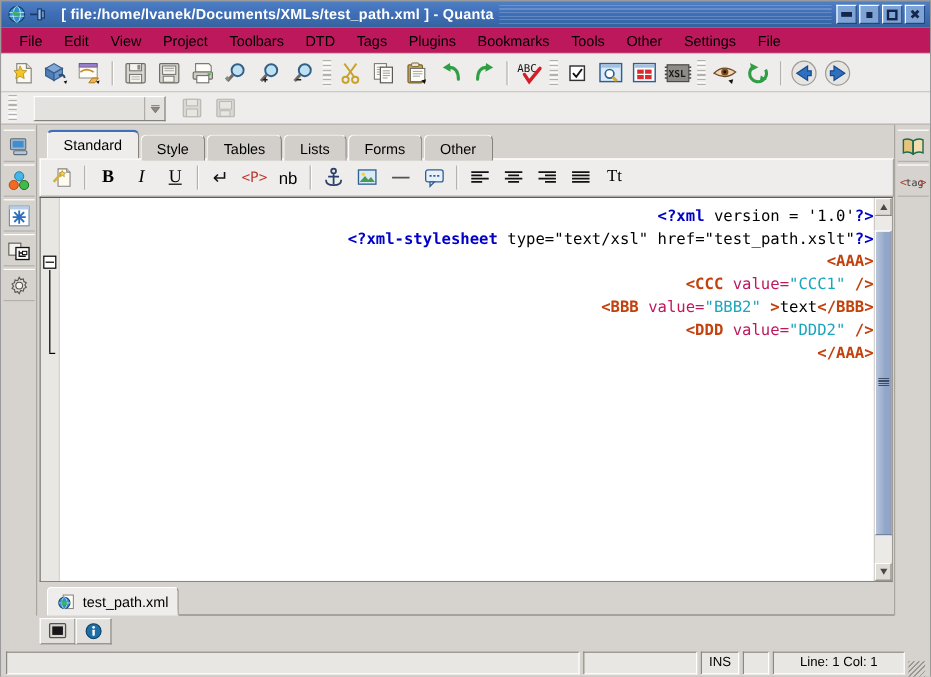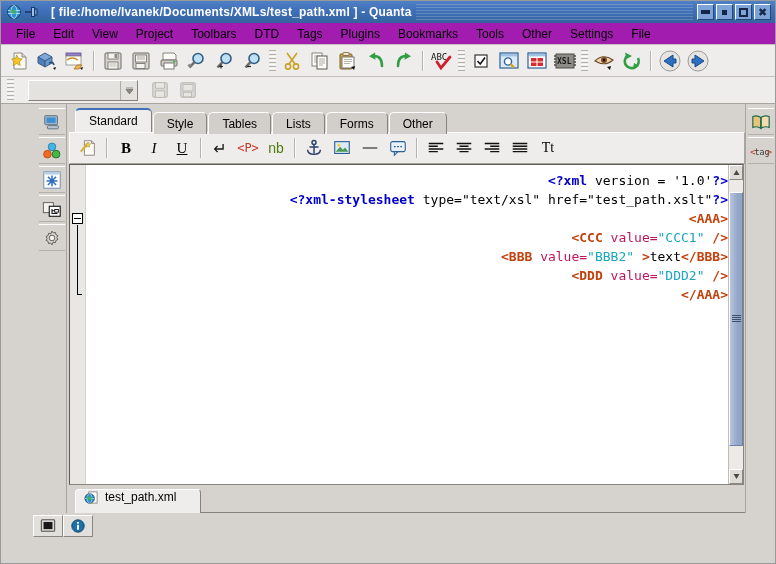--- a/index.html
+++ b/index.html
@@ -37,21 +37,21 @@
   }
   .wb-min { width:9px; height:4px; background:#16264a; }
   .wb-shade { width:5px; height:5px; background:#16264a; }
   .wb-max { width:9px; height:9px; border:2px solid #16264a; }
   .wb-close { font-size:11px; font-weight:bold; color:#16264a; line-height:1;
               font-family:"DejaVu Sans", sans-serif; }
 
   
   #menubar {
     height: 22px; display: flex; align-items: center;
-    background: #a21caf; border-bottom: 1px solid #c3c0bb;
+    background: #be185d; border-bottom: 1px solid #c3c0bb;
     padding-left: 6px;
   }
   .menu-item { padding: 2px 9px; color: #000; font-size: 12px; white-space: nowrap; }
 
   
   #toolbar1 {
     height: 32px; display: flex; align-items: center;
     background: #eeedeb; border-bottom: 1px solid #c3c0bb; padding-left: 4px;
   }
   #toolbar2 {
@@ -67,21 +67,21 @@
            #a9a6a1 0 1px, transparent 1px 2px, #ffffff 2px 3px, transparent 3px 4px);
           opacity:.85; }
   .combo { width: 110px; height: 21px; background:#e4e2de;
            border:1px solid #fff; border-right-color:#85817b; border-bottom-color:#85817b;
            display:flex; align-items:center; margin-left: 12px; }
   .combo .cfill { flex:1; }
   .combo .cbtn { width: 17px; height: 19px; border-left:1px solid #b0ada8;
                  display:flex;align-items:center;justify-content:center; }
 
   
-  #body { display: flex; height: 409px; background:#d6d3ce;margin-left:36px; }
+  #body { display: flex; height: 409px; background:#d6d3ce; }
   .side {
     width: 30px; background:#d6d3ce; padding-top: 4px;
     display:flex; flex-direction:column; align-items:center;
     border-right:1px solid #a8a49e;
   }
   .side.right { border-right:none; border-left:1px solid #a8a49e; }
   .side-btn { width:26px; height:27px; margin-bottom:2px;
               display:flex;align-items:center;justify-content:center;
               border-top:1px solid #fff; border-bottom:1px solid #b3b0ab; }
 
@@ -144,21 +144,21 @@
   .sb-thumb { position:absolute; left:0; right:0;
               background:linear-gradient(to right,#b9c6dc,#93a8c9 60%,#8fa4c6);
               border:1px solid #fff; border-right-color:#6f82a3; border-bottom-color:#6f82a3;
               display:flex;align-items:center;justify-content:center; }
   .thumb-grip { width:9px; height:8px;
       background-image:repeating-linear-gradient(to bottom,#3e4d68 0 1px, transparent 1px 2px); }
 
   
   #doctabs { height:26px; display:flex; align-items:flex-end; padding-left:6px;
              margin-top:2px; }
-  .doctab { height:24px; padding:0 24px 0 8px; display:flex; 
+  .doctab { height:24px; padding:0 8px 0 8px; display:flex; align-items:center;
             gap:6px; background:#eeedeb; border:1px solid #fff;
             border-right-color:#86827c; border-bottom:none;
             border-radius:4px 4px 0 0; font-size:12px; }
   #doctab-rest { flex:1; height:18px; border-bottom:1px solid #86827c; }
 
   
   #bottombtns { height:26px; display:flex; align-items:center;
                 background:#d6d3ce; padding-left:32px; }
   .bbtn { width:30px; height:22px; display:flex; align-items:center;
           justify-content:center; background:#e2e0dc;
@@ -549,21 +549,21 @@
           <span style="font-family:'Liberation Serif',serif;text-decoration:underline;font-size:15px">U</span>
         </div>
         <div class="tsep"></div>
         <div class="tbtn">
           <span style="font-size:16px;color:#111">↵</span>
         </div>
         <div class="tbtn">
           <span style="font-size:12px;color:#c0392b;font-family:'DejaVu Sans Mono',monospace">&lt;P&gt;</span>
         </div>
         <div class="tbtn">
-          <span style="font-size:14px;color:#4d7c0f">nb</span>
+          <span style="font-size:14px;color:#000000">nb</span>
         </div>
         <div class="tsep"></div>
         <div class="tbtn">
           <svg width="20" height="20" viewBox="0 0 22 22">
             <circle cx="11" cy="5" r="2.2" fill="none" stroke="#2a3f6b" stroke-width="1.6"></circle>
             <path d="M11 7.2v10M6 10h10" stroke="#2a3f6b" stroke-width="1.6"></path>
             <path d="M4 13 Q4 18 11 18 Q18 18 18 13" fill="none" stroke="#2a3f6b" stroke-width="1.6"></path>
           </svg>
         </div>
         <div class="tbtn">
@@ -681,14 +681,22 @@
     </div>
     <div class="bbtn">
       <svg width="16" height="16" viewBox="0 0 18 18">
         <circle cx="9" cy="9" r="7" fill="#1d6fa8" stroke="#0d3f63" stroke-width="1"></circle>
         <circle cx="9" cy="5.4" r="1.25" fill="#fff"></circle>
         <rect x="7.9" y="7.6" width="2.2" height="5.6" rx=".6" fill="#fff"></rect>
       </svg>
     </div>
   </div>
 
+  <div id="statusbar">
+    <span class="sfield" id="s-msg"></span>
+    <span class="sfield" id="s-blank2"></span>
+    <span class="sfield" id="s-ins">INS</span>
+    <span class="sfield" id="s-gap"></span>
+    <span class="sfield" id="s-linecol">Line: 1 Col: 1</span>
+    <span id="grip-corner"></span>
+  </div>
 
 </div>
 
 </body></html>

